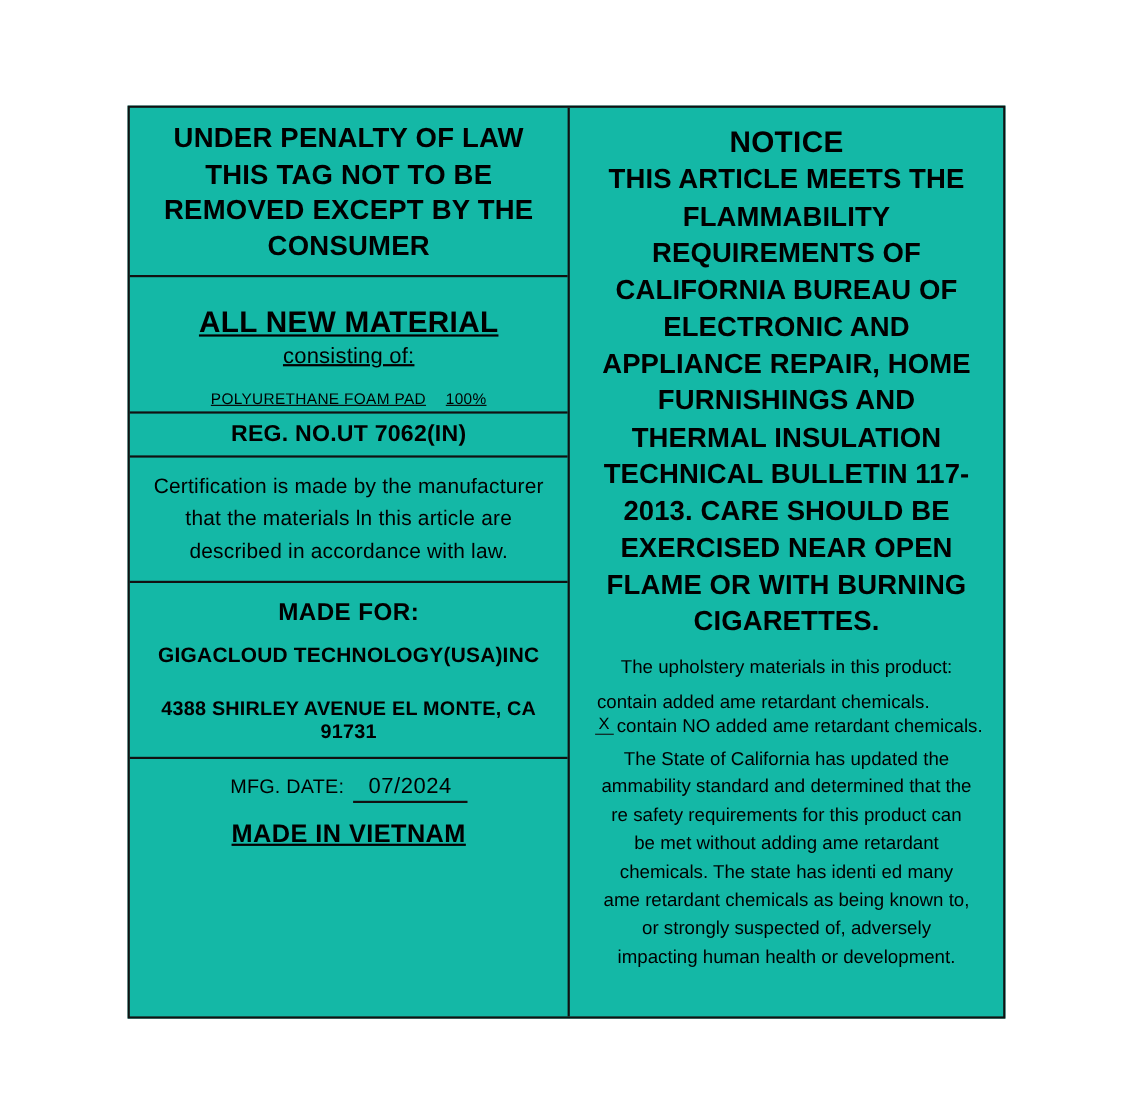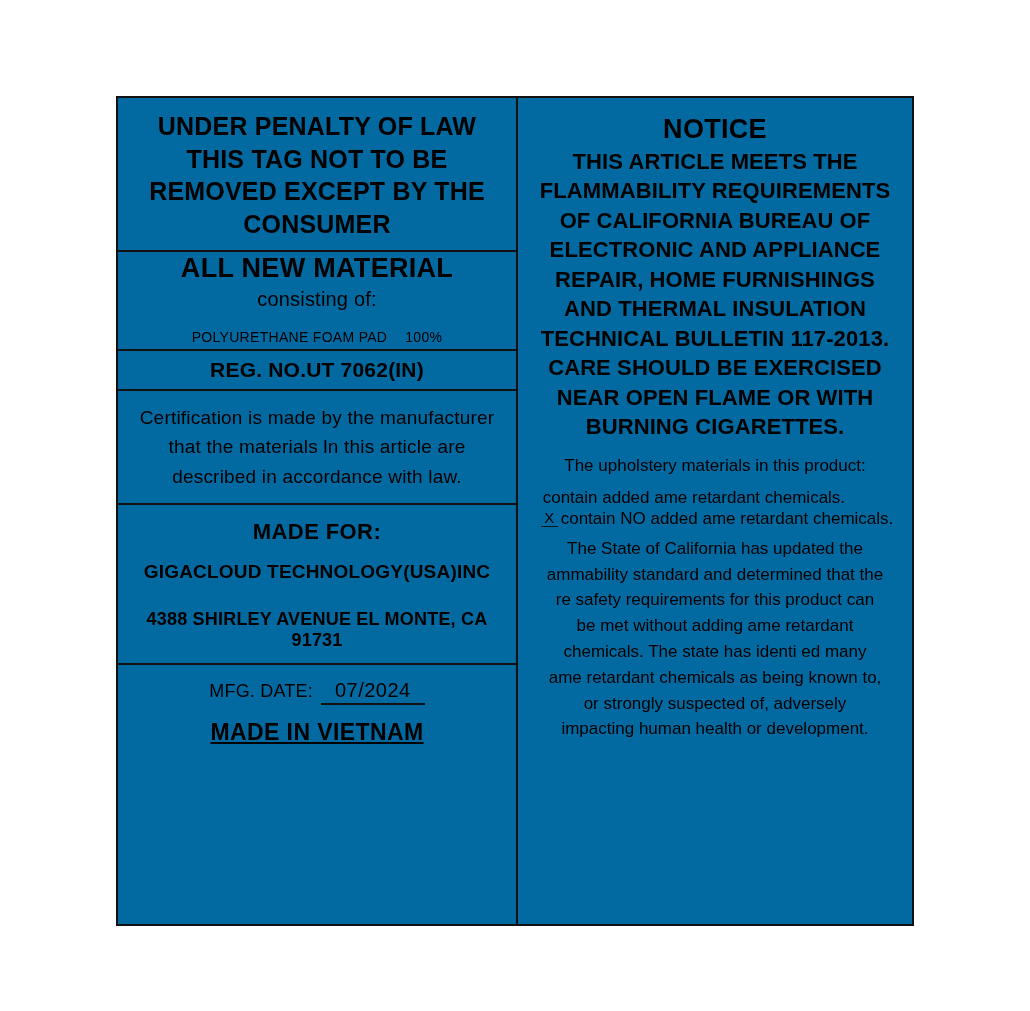--- a/index.html
+++ b/index.html
@@ -19,21 +19,21 @@
   .tag {
     position: absolute;
     left: 116px;
     top: 96px;
     width: 798px;
     height: 830px;
     border: 2px solid #111111;
     box-sizing: border-box;
     display: flex;
     flex-direction: column;
-    background: #0369a1;
+    background: #14b8a6;
   }
 
   .columns {
     display: flex;
     flex: 1 1 auto;
     min-height: 0;
   }
 
   .col-left {
     width: 400px;
@@ -64,22 +64,23 @@
   .penalty {
     font-size: 25px;
     font-weight: bold;
     line-height: 1.30;
     letter-spacing: 0.2px;
     padding-top: 12px;
     padding-bottom: 10px;
   }
 
   .allnew-cell {
-    padding-top: 1px;
+    padding-top: 26px;
     padding-bottom: 4px;
+    text-decoration: underline;
   }
   .allnew {
     font-size: 27px;
     font-weight: bold;
     letter-spacing: 0.3px;
     margin-bottom: 4px;
   }
   .consisting {
     font-size: 20px;
     font-weight: normal;
@@ -159,21 +160,21 @@
 
   
   .notice-title {
     font-size: 27px;
     font-weight: bold;
     letter-spacing: 0.3px;
     margin: 10px 0 2px 0;
     text-align: center;
   }
   .notice-body {
-    font-size: 22px;
+    font-size: 25px;
     font-weight: bold;
     line-height: 1.34;
     text-align: center;
     letter-spacing: 0.1px;
     margin-bottom: 14px;
     max-width: 360px;
   }
 
   .upholstery-intro {
     font-size: 17px;

